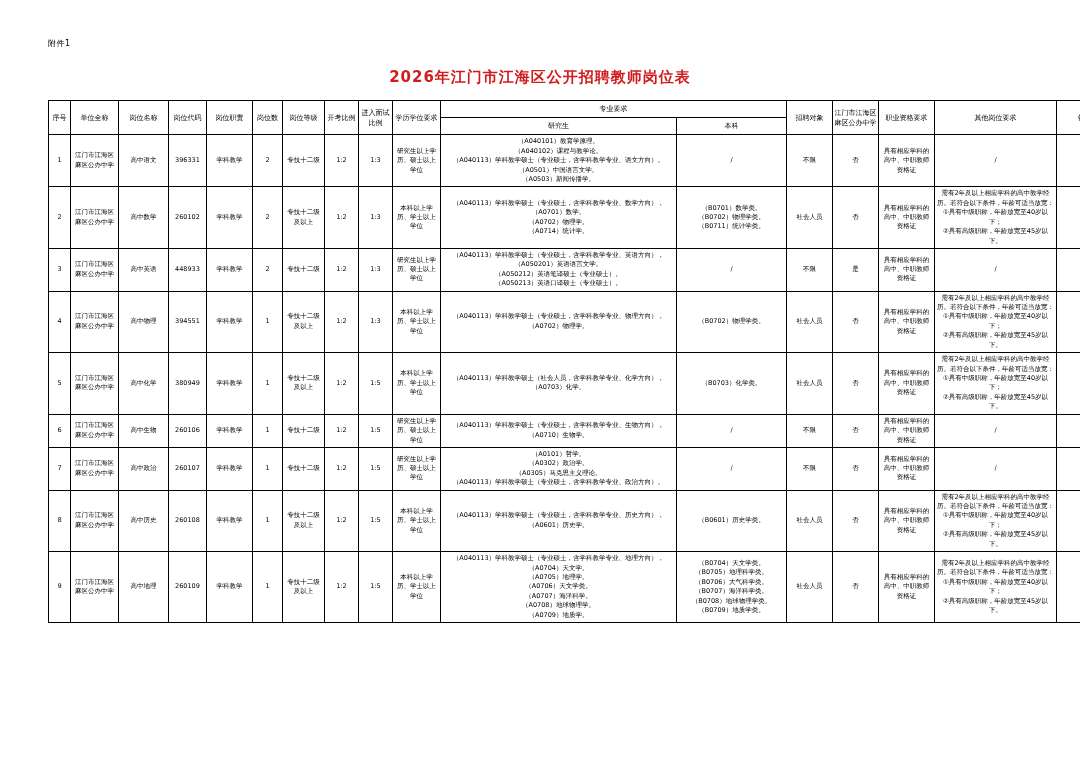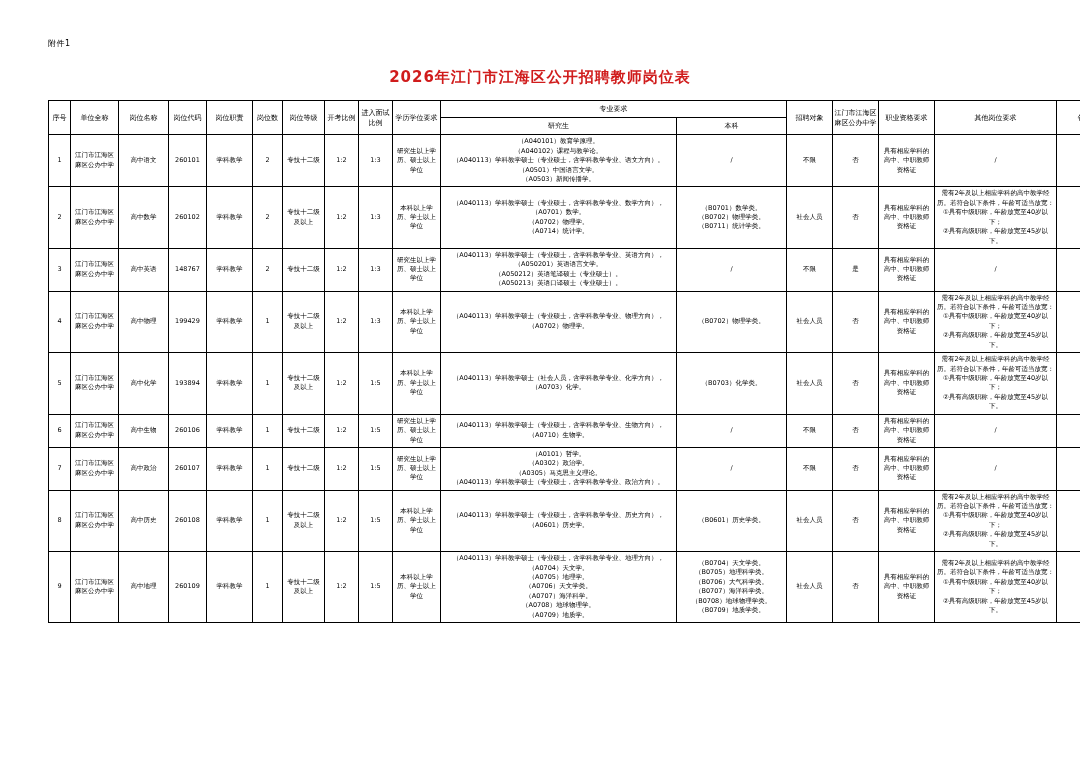--- a/index.html
+++ b/index.html
@@ -145,21 +145,21 @@
         <tr>
           <th>研究生</th>
           <th>本科</th>
         </tr>
       </thead>
       <tbody>
           <tr>
             <td>1</td>
             <td>江门市江海区麻区公办中学</td>
             <td>高中语文</td>
-            <td>260101</td>
+            <td>396331</td>
             <td>学科教学</td>
             <td>2</td>
             <td>专技十二级</td>
             <td>1:2</td>
             <td>1:3</td>
             <td>研究生以上学历、硕士以上学位</td>
             <td class="left">
               <span class="cellline">（A040101）教育学原理。</span>
               <span class="cellline">（A040102）课程与教学论。</span>
               <span class="cellline">（A040113）学科教学硕士（专业硕士，含学科教学专业、语文方向）。</span>
@@ -202,21 +202,21 @@
               <span class="cellline">需有2年及以上相应学科的高中教学经历。若符合以下条件，年龄可适当放宽：</span>
               <span class="cellline">①具有中级职称，年龄放宽至40岁以下；</span>
               <span class="cellline">②具有高级职称，年龄放宽至45岁以下。</span>
             </td>
             <td></td>
           </tr>
           <tr>
             <td>3</td>
             <td>江门市江海区麻区公办中学</td>
             <td>高中英语</td>
-            <td>148767</td>
+            <td>448933</td>
             <td>学科教学</td>
             <td>2</td>
             <td>专技十二级</td>
             <td>1:2</td>
             <td>1:3</td>
             <td>研究生以上学历、硕士以上学位</td>
             <td class="left">
               <span class="cellline">（A040113）学科教学硕士（专业硕士，含学科教学专业、英语方向），</span>
               <span class="cellline">（A050201）英语语言文学。</span>
               <span class="cellline">（A050212）英语笔译硕士（专业硕士）。</span>
@@ -226,21 +226,21 @@
             <td>不限</td>
             <td>是</td>
             <td>具有相应学科的高中、中职教师资格证</td>
             <td>/</td>
             <td></td>
           </tr>
           <tr>
             <td>4</td>
             <td>江门市江海区麻区公办中学</td>
             <td>高中物理</td>
-            <td>199429</td>
+            <td>394551</td>
             <td>学科教学</td>
             <td>1</td>
             <td>专技十二级及以上</td>
             <td>1:2</td>
             <td>1:3</td>
             <td>本科以上学历、学士以上学位</td>
             <td class="left">
               <span class="cellline">（A040113）学科教学硕士（专业硕士，含学科教学专业、物理方向），</span>
               <span class="cellline">（A0702）物理学。</span>
             </td>
@@ -252,21 +252,21 @@
               <span class="cellline">需有2年及以上相应学科的高中教学经历。若符合以下条件，年龄可适当放宽：</span>
               <span class="cellline">①具有中级职称，年龄放宽至40岁以下；</span>
               <span class="cellline">②具有高级职称，年龄放宽至45岁以下。</span>
             </td>
             <td></td>
           </tr>
           <tr>
             <td>5</td>
             <td>江门市江海区麻区公办中学</td>
             <td>高中化学</td>
-            <td>193894</td>
+            <td>380949</td>
             <td>学科教学</td>
             <td>1</td>
             <td>专技十二级及以上</td>
             <td>1:2</td>
             <td>1:5</td>
             <td>本科以上学历、学士以上学位</td>
             <td class="left">
               <span class="cellline">（A040113）学科教学硕士（社会人员，含学科教学专业、化学方向），</span>
               <span class="cellline">（A0703）化学。</span>
             </td>

